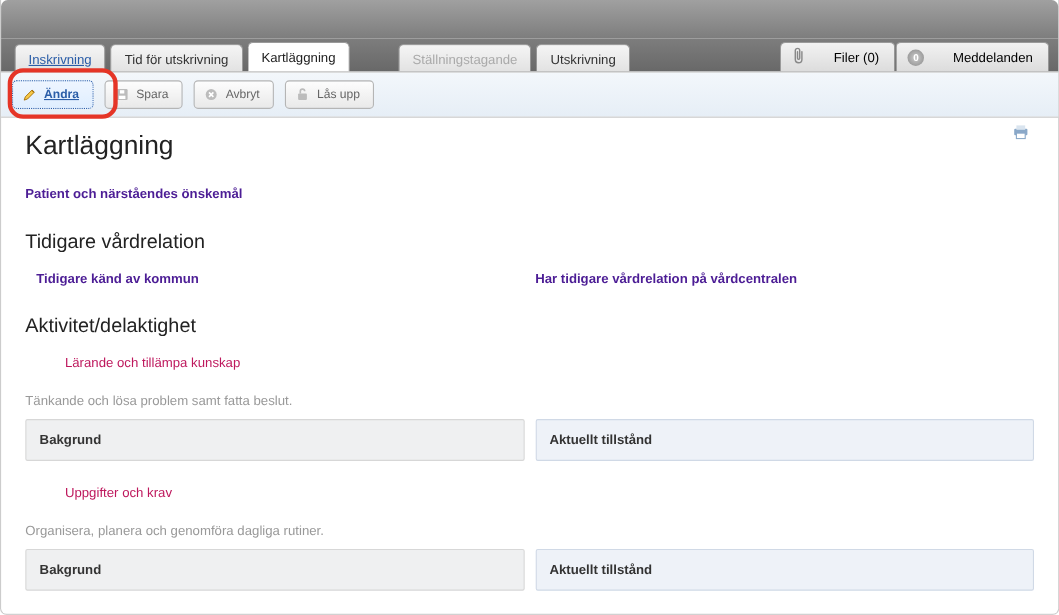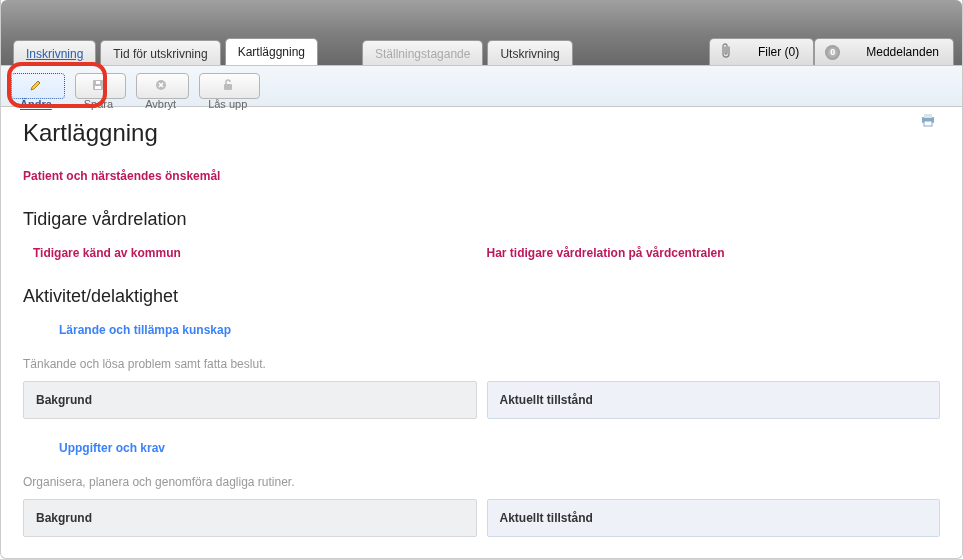--- a/index.html
+++ b/index.html
@@ -94,21 +94,20 @@
       border: 1px solid #b5b5b5;
       border-radius: 4px;
       padding: 4px 12px 4px 8px;
       font-size: 11px;
       color: #666;
       display: flex;
       align-items: center;
       gap: 6px;
       cursor: pointer;
       height: 26px;
-      flex-direction: column;
     }
     .btn .bi {
       width: 14px; height: 14px;
       display: inline-block;
     }
     .btn-andra {
       border: 1px dotted #2a5da8;
       background: linear-gradient(#eef5ff, #dfeeff);
       color: #2a5da8;
       font-weight: bold;
@@ -133,28 +132,28 @@
       right: 26px;
       top: 6px;
     }
     h1 {
       font-size: 24px;
       font-weight: normal;
       color: #222;
       margin-bottom: 22px;
     }
     h2 { font-size: 18px; font-weight: normal; margin: 26px 0 16px; color: #222;}
-    .bold-label { font-weight: bold; font-size: 12px; color: #be185d; }
+    .bold-label { font-weight: bold; font-size: 12px; color: #4c1d95; }
     .two-col {
       display: flex;
       gap: 10px;
       align-items: flex-end;
     }
     .col { flex: 1; }
-    .sub-heading { font-weight: bold; font-size: 12px; color: #3b82f6; margin-top: 22px; padding-left: 36px;}
+    .sub-heading { font-weight: normal; font-size: 12px; color: #be185d; margin-top: 22px; padding-left: 36px;}
     .sub-desc { font-size: 12px; color: #999; margin: 20px 0 10px; }
     .panel {
       background: #eff0f1;
       border: 1px solid #d7d7d7;
       border-radius: 2px;
       padding: 11px 12px;
       font-size: 12px;
       font-weight: bold;
       color: #333;
     }

